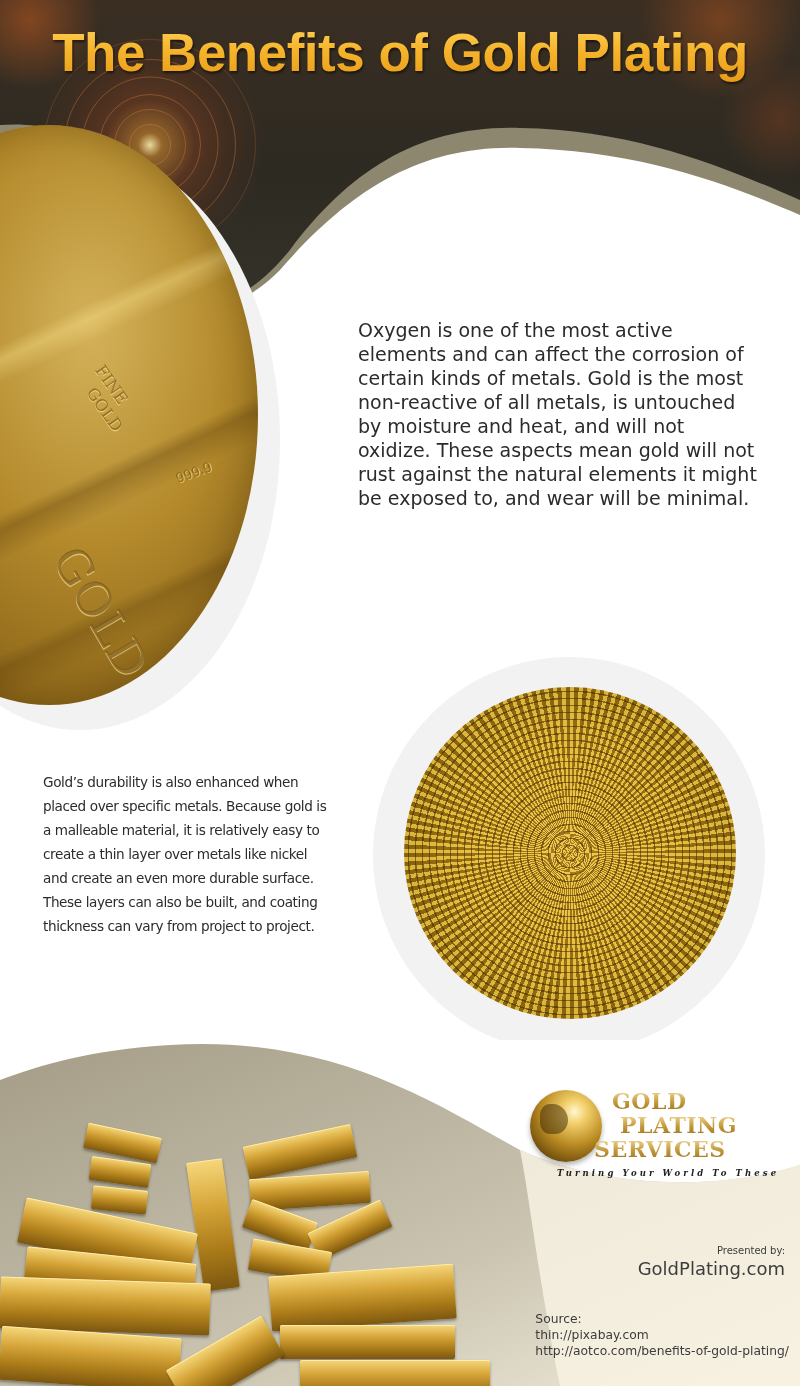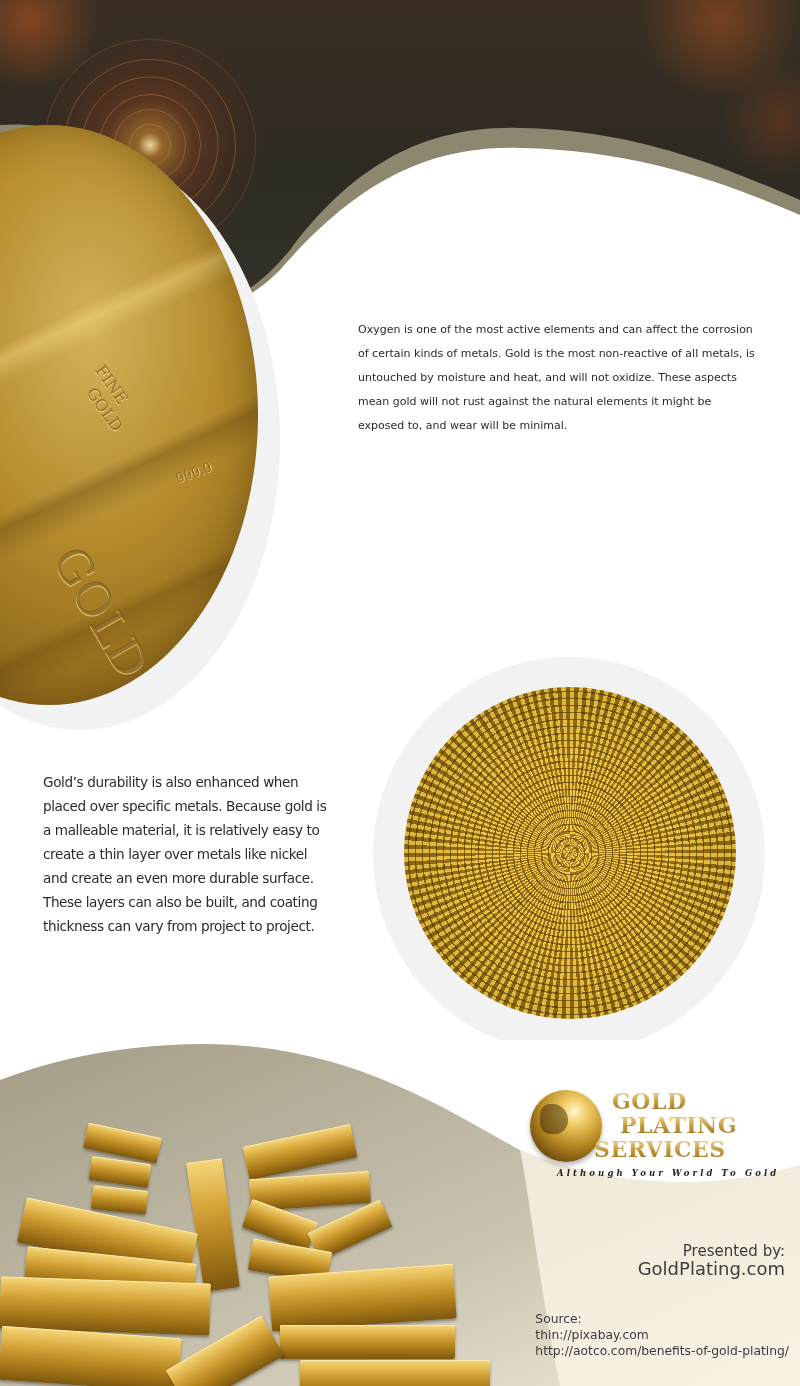--- a/index.html
+++ b/index.html
@@ -35,21 +35,21 @@
       linear-gradient(155deg, rgba(255,255,255,0) 38%, rgba(255,235,150,0.35) 40%, rgba(255,255,255,0) 43%),
       linear-gradient(155deg, rgba(0,0,0,0) 60%, rgba(90,60,10,0.35) 62%, rgba(0,0,0,0) 66%),
       linear-gradient(155deg, rgba(0,0,0,0) 78%, rgba(90,60,10,0.3) 80%, rgba(0,0,0,0) 84%),
       radial-gradient(ellipse at 60% 35%, #d4b25a 0%, #b48a2c 40%, #8a6418 75%, #6a4a10 100%);
     box-shadow: inset 0 0 40px rgba(60,40,0,0.35); }
   .oval1 .engrave { position: absolute; color: rgba(120,85,20,0.7); font-family: "DejaVu Serif", serif;
     text-shadow: 1px 1px 0 rgba(255,230,150,0.6); transform: rotate(55deg); }
 
   
   .text { position: absolute; color: #2b2b2b; font-family: "DejaVu Sans", sans-serif; }
-  .text1 { left: 358px; top: 318px; width: 400px; font-size: 11px; line-height: 24px; }
+  .text1 { left: 358px; top: 318px; width: 400px; font-size: 19px; line-height: 24px; }
   .text1 p { margin: 0 0 24px 0; }
   .text2 { left: 43px; top: 770px; width: 285px; font-size: 13.6px; line-height: 24px; letter-spacing: -0.4px; }
   .text2 p { margin: 0; }
 
   
   .oval2-ring { position: absolute; left: 373px; top: 657px; width: 392px; height: 396px; border-radius: 50%; background: #f2f2f2; }
   .oval2 { position: absolute; left: 404px; top: 687px; width: 332px; height: 332px; border-radius: 50%; overflow: hidden;
     background:
       repeating-radial-gradient(circle at 50% 50%, rgba(60,40,0,0.55) 0 1.5px, rgba(0,0,0,0) 1.5px 7px),
       repeating-conic-gradient(from 0deg at 50% 50%, rgba(255,220,90,0.55) 0deg 1.5deg, rgba(90,60,0,0.45) 1.5deg 3deg),
@@ -73,21 +73,21 @@
     color: #c9a34a; letter-spacing: 0.5px;
     background: linear-gradient(180deg, #f3dc98 0%, #c49a3c 55%, #9d7422 100%);
     -webkit-background-clip: text; background-clip: text; -webkit-text-fill-color: transparent; }
   .logo-word.w1 { top: 0; }
   .logo-word.w2 { top: 24px; margin-left: 8px; }
   .logo-word.w3 { top: 48px; left: 64px; }
   .tagline { position: absolute; left: 27px; top: 78px; font-family: "DejaVu Serif", serif; font-style: italic; font-weight: bold;
     font-size: 8.5px; letter-spacing: 3.1px; color: #222; white-space: nowrap; }
 
   .presented { position: absolute; right: 15px; top: 1243px; text-align: right; color: #3c3c3c; }
-  .presented .label { font-size: 15px; line-height: 16px; }
+  .presented .label { font-size: 10px; line-height: 16px; }
   .presented .site { font-size: 18px; line-height: 20px; }
   .source { position: absolute; right: 11px; top: 1311px; color: #3c3c3c; font-size: 12.3px; line-height: 16px; }
 </style>
 </head>
 <body>
 
 <div class="header">
   <div class="swirl" style="width:40px;height:40px;"></div>
   <div class="swirl" style="width:70px;height:70px;"></div>
   <div class="swirl" style="width:100px;height:100px;"></div>
@@ -95,20 +95,21 @@
   <div class="swirl" style="width:170px;height:170px;"></div>
   <div class="swirl" style="width:210px;height:210px;border-color:rgba(230,140,70,0.2);"></div>
 
   <svg class="wave" viewBox="0 0 800 310" preserveAspectRatio="none">
 
     <path d="M0,125 C70,120 120,150 160,240 C200,320 240,310 290,250 C350,170 420,125 520,128 C640,130 730,170 800,200 L800,310 L0,310 Z" fill="#8d876f"></path>
 
     <path d="M0,155 C60,150 110,180 150,265 C180,320 230,320 280,270 C350,190 420,145 520,148 C640,150 730,185 800,215 L800,310 L0,310 Z" fill="#ffffff"></path>
   </svg>
 
+  <div class="title">The Benefits of Gold Plating</div>
 </div>
 
 <div class="oval1-ring"></div>
 <div class="oval1">
   <span class="engrave" style="left:250px;top:250px;font-size:16px;">FINE</span>
   <span class="engrave" style="left:240px;top:275px;font-size:16px;">GOLD</span>
   <span class="engrave" style="left:335px;top:340px;font-size:13px;transform:rotate(-20deg);">999.9</span>
   <span class="engrave" style="left:190px;top:460px;font-size:46px;transform:rotate(60deg);">GOLD</span>
 </div>
 
@@ -154,21 +155,21 @@
   <div class="bar" style="left:0px;top:292px;width:180px;height:54px;transform:rotate(4deg);"></div>
   <div class="bar" style="left:170px;top:300px;width:110px;height:46px;transform:rotate(-30deg);"></div>
   <div class="bar" style="left:300px;top:320px;width:190px;height:40px;"></div>
 </div>
 
 <div class="logo">
   <div class="globe"></div>
   <div class="logo-word w1">GOLD</div>
   <div class="logo-word w2">PLATING</div>
   <div class="logo-word w3">SERVICES</div>
-  <div class="tagline">Although Your World To Gold</div>
+  <div class="tagline">Turning Your World To These</div>
 </div>
 
 <div class="presented">
   <div class="label">Presented by:</div>
   <div class="site">GoldPlating.com</div>
 </div>
 <div class="source">
   <div>Source:</div>
   <div>thin://pixabay.com</div>
   <div>http://aotco.com/benefits-of-gold-plating/</div>

